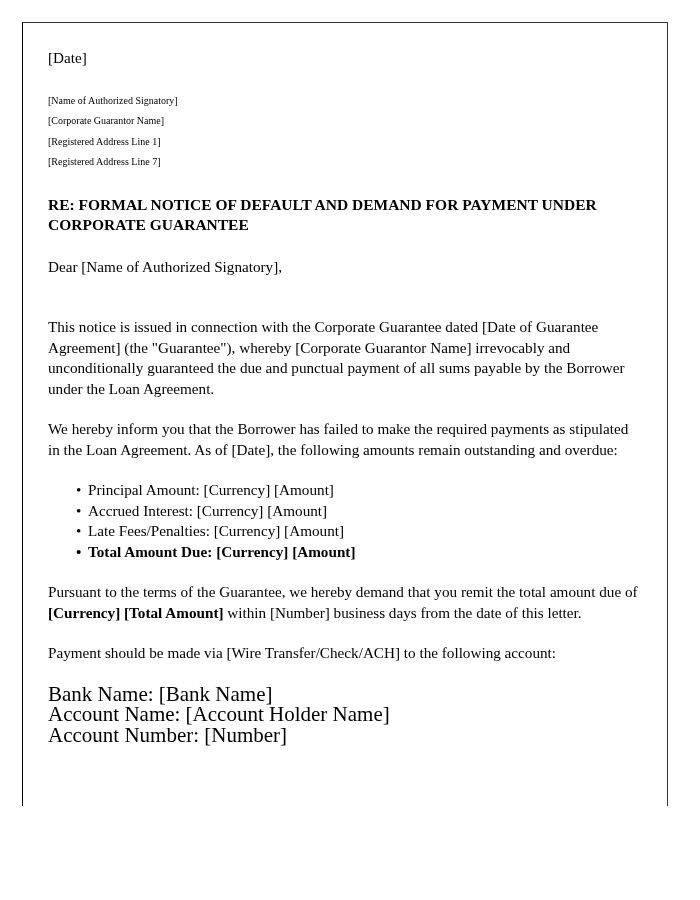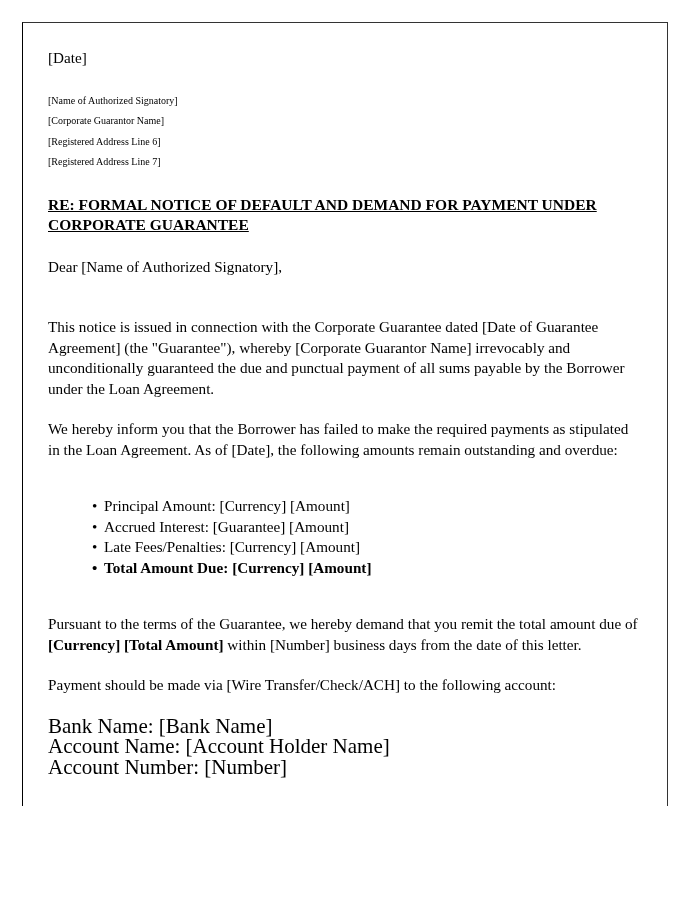--- a/index.html
+++ b/index.html
@@ -57,27 +57,26 @@
   .addr-line {
     font-size: 10px;
     line-height: 20.5px;
     white-space: nowrap;
   }
 
   .subject {
     font-size: 15.5px;
     line-height: 20.5px;
     font-weight: bold;
-    text-decoration: underline;
   }
 
   ul.amounts {
     list-style: none;
     padding: 0;
-    margin: 16px;
+    margin: 0;
   }
   ul.amounts li {
     position: relative;
     font-size: 15.2px;
     line-height: 20.5px;
     padding-left: 40px;     
   }
   ul.amounts li::before {
     content: "\2022";
     position: absolute;
@@ -104,21 +103,21 @@
 <div class="page">
   <div class="content">
 
     <p class="body-text">[Date]</p>
 
     <div class="gap-lg"></div>
 
     <div>
       <div class="addr-line">[Name of Authorized Signatory]</div>
       <div class="addr-line">[Corporate Guarantor Name]</div>
-      <div class="addr-line">[Registered Address Line 6]</div>
+      <div class="addr-line">[Registered Address Line 1]</div>
       <div class="addr-line">[Registered Address Line 7]</div>
     </div>
 
     <div class="gap-lg"></div>
 
     <p class="subject">RE: FORMAL NOTICE OF DEFAULT AND DEMAND FOR PAYMENT UNDER CORPORATE GUARANTEE</p>
 
     <div class="gap-md"></div>
 
     <p class="body-text">Dear [Name of Authorized Signatory],</p>
@@ -131,21 +130,21 @@
     <p class="body-text">This notice is issued in connection with the Corporate Guarantee dated [Date of Guarantee Agreement] (the "Guarantee"), whereby [Corporate Guarantor Name] irrevocably and unconditionally guaranteed the due and punctual payment of all sums payable by the Borrower under the Loan Agreement.</p>
 
     <div class="gap-sm"></div>
 
     <p class="body-text">We hereby inform you that the Borrower has failed to make the required payments as stipulated in the Loan Agreement. As of [Date], the following amounts remain outstanding and overdue:</p>
 
     <div class="gap-sm"></div>
 
     <ul class="amounts" id="amounts-list">
         <li>Principal Amount: [Currency] [Amount]</li>
-        <li>Accrued Interest: [Guarantee] [Amount]</li>
+        <li>Accrued Interest: [Currency] [Amount]</li>
         <li>Late Fees/Penalties: [Currency] [Amount]</li>
         <li class="total">Total Amount Due: [Currency] [Amount]</li>
       </ul>
 
     <div class="gap-sm"></div>
 
     <p class="body-text"><span>Pursuant to the terms of the Guarantee, we hereby demand that you remit the total amount due of </span><b>[Currency] [Total Amount]</b><span> within [Number] business days from the date of this letter.</span></p>
 
     <div class="gap-sm"></div>
 

